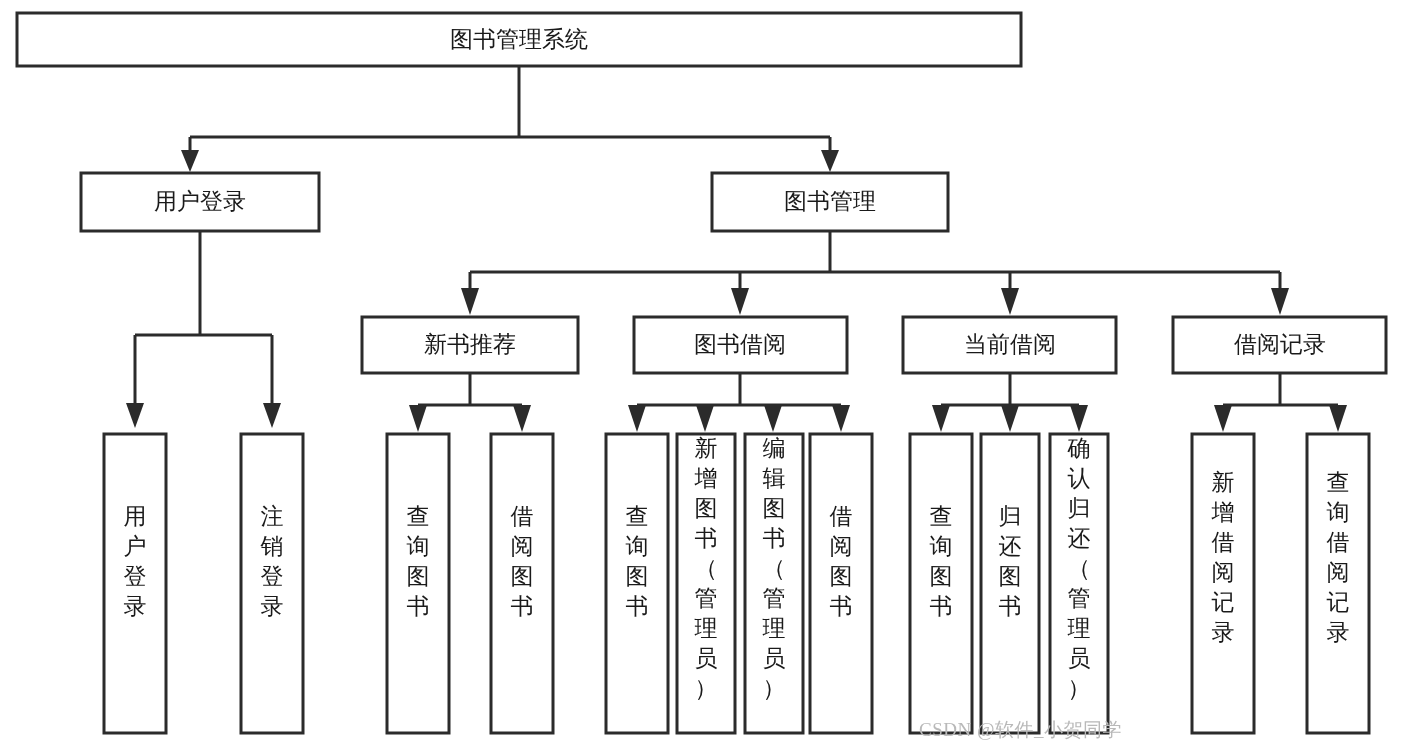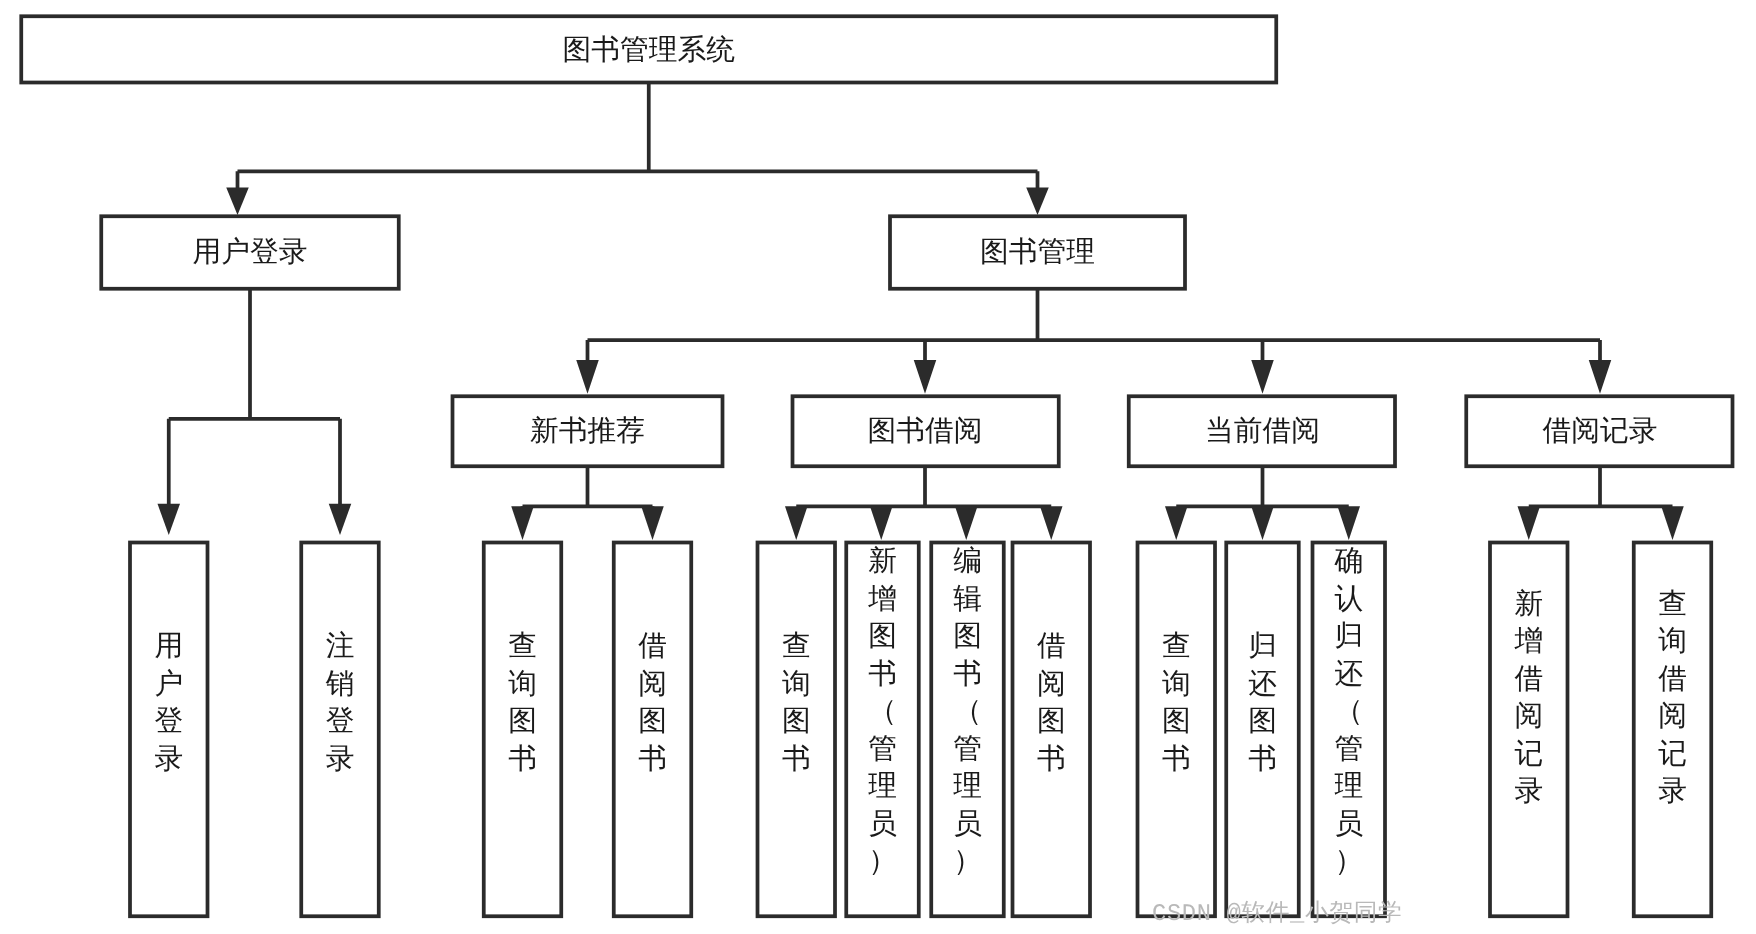--- a/index.html
+++ b/index.html
@@ -52,21 +52,21 @@
   .node-label-v {
     font-family: "Liberation Sans", "DejaVu Sans", sans-serif;
     font-size: 23px;
     fill: #1a1a1a;
     text-anchor: middle;
   }
   .watermark-text {
     position: absolute;
     right: 8px;
     bottom: 4px;
-    font-family: Liberation Mono, monospace;
+    font-family: Liberation Serif, serif;
     font-size: 19px;
     color: #b9b9b9;
     white-space: nowrap;
     letter-spacing: 0.5px;
   }
 </style>
 </head>
 <body>
 
 <div id="diagram-root">

